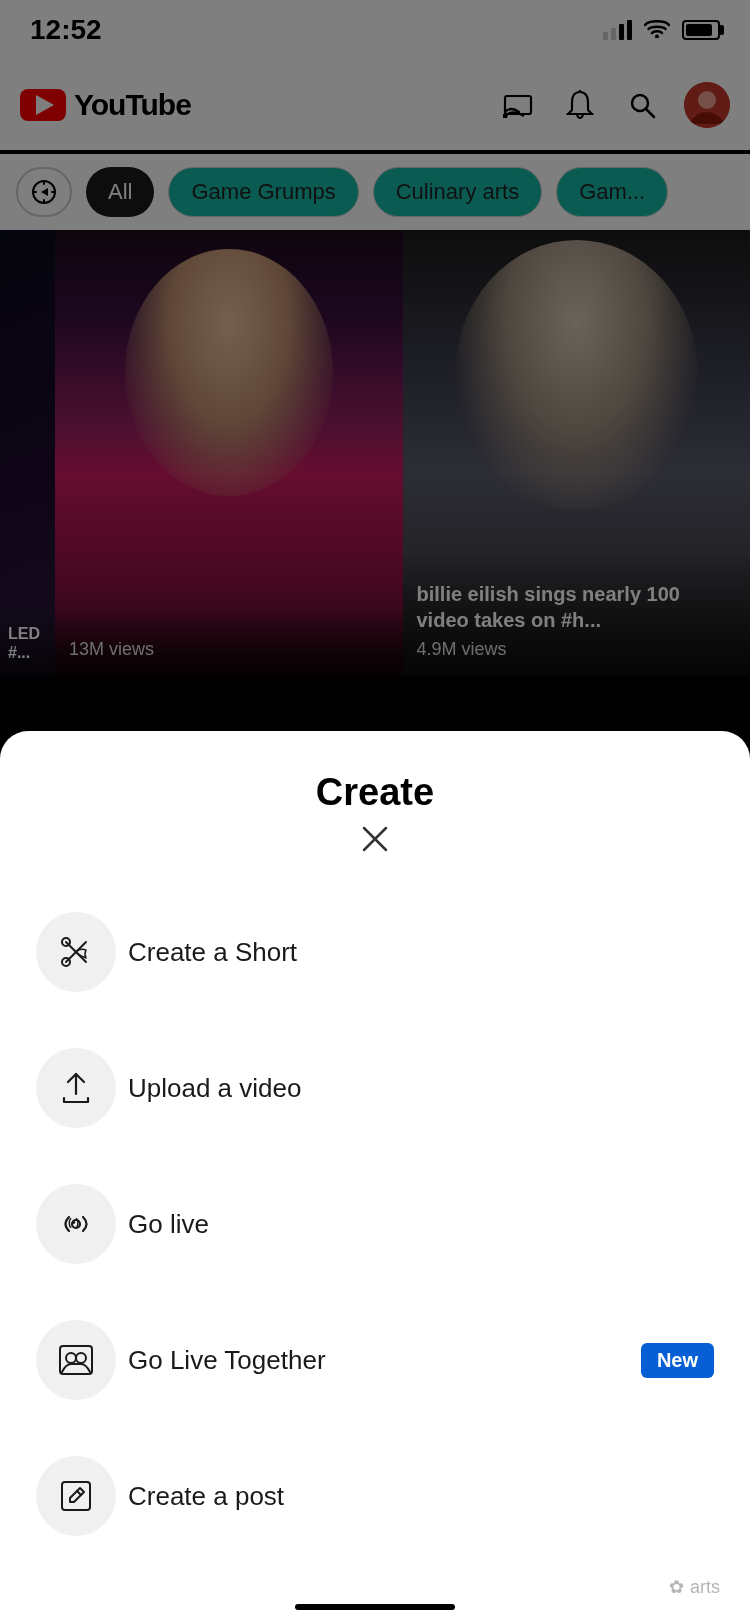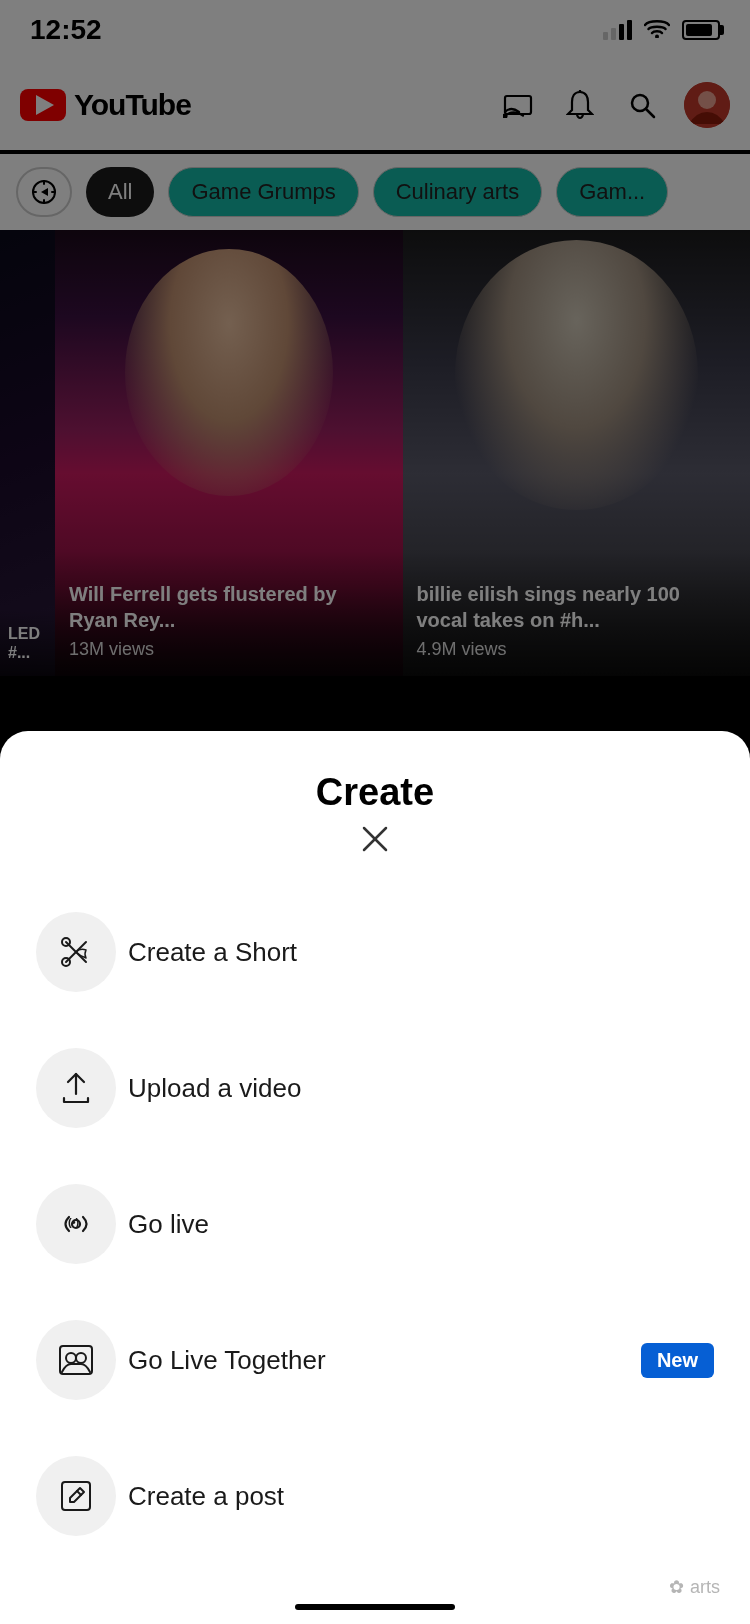--- a/index.html
+++ b/index.html
@@ -471,34 +471,33 @@
   </div>
 
   <div class="video-thumb video-thumb-2">
     <div class="video-person-2">
       <div style="position:absolute;top:0;left:0;right:0;bottom:0;background:linear-gradient(180deg,#1a0a18 0%,#3a1040 20%,#9a2060 45%,#cc1a60 55%,#8a1040 80%,#2a0a18 100%);">
       </div>
 
       <div style="position:absolute;top:5%;left:20%;width:60%;height:55%;background:radial-gradient(ellipse at 50% 30%, #e8c0a0 0%, #c09070 40%, transparent 80%);border-radius:50%;"></div>
     </div>
     <div class="video-overlay">
-      <div class="video-title">Will Ferrell gets flustered by Ryan Rey...</div>
       <div class="video-views">13M views</div>
     </div>
   </div>
 
   <div class="video-thumb video-thumb-3">
     <div class="video-person-3">
       <div style="position:absolute;top:0;left:0;right:0;bottom:0;background:linear-gradient(180deg,#1a1a1a 0%,#3a3a4a 30%,#5a5a6a 55%,#2a2a2a 100%);">
       </div>
 
       <div style="position:absolute;top:3%;left:15%;width:70%;height:60%;background:radial-gradient(ellipse at 50% 30%, #d0c8b8 0%, #a09080 40%, transparent 75%);border-radius:50%;"></div>
     </div>
     <div class="video-overlay">
-      <div class="video-title">billie eilish sings nearly 100 vocal takes on #h...</div>
+      <div class="video-title">billie eilish sings nearly 100 video takes on #h...</div>
       <div class="video-views">4.9M views</div>
     </div>
   </div>
 </div>
 
 <div class="modal-overlay"></div>
 
 <div class="create-modal">
   <div class="modal-header">
     <span class="modal-title">Create</span>

